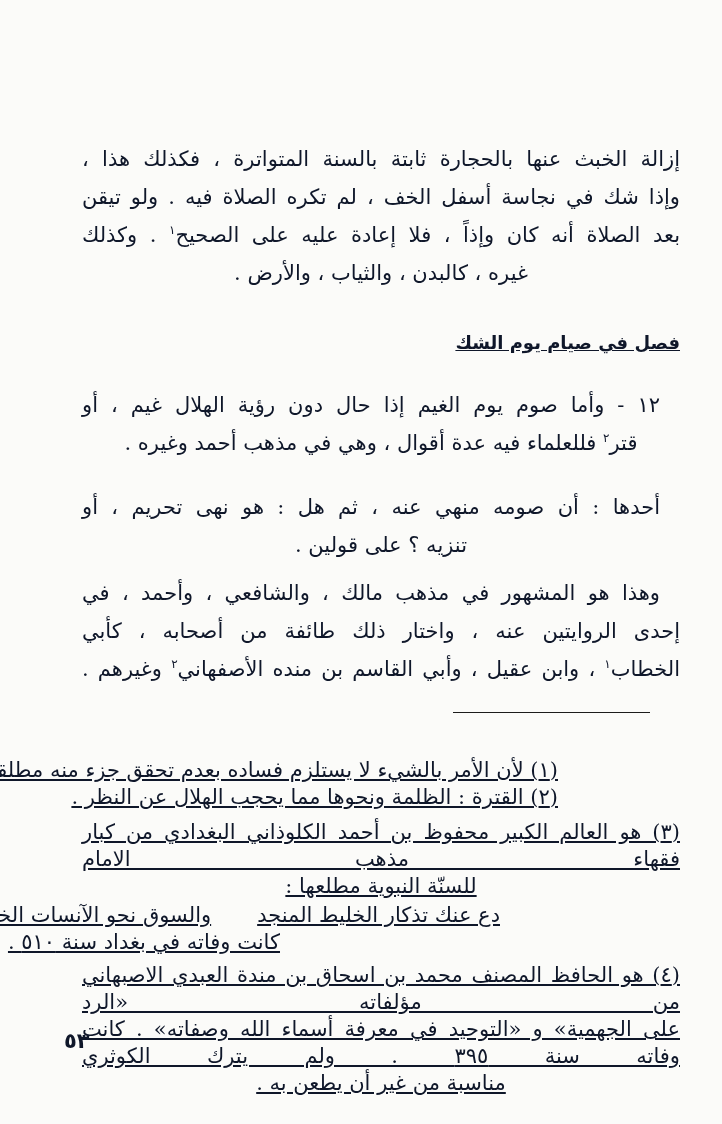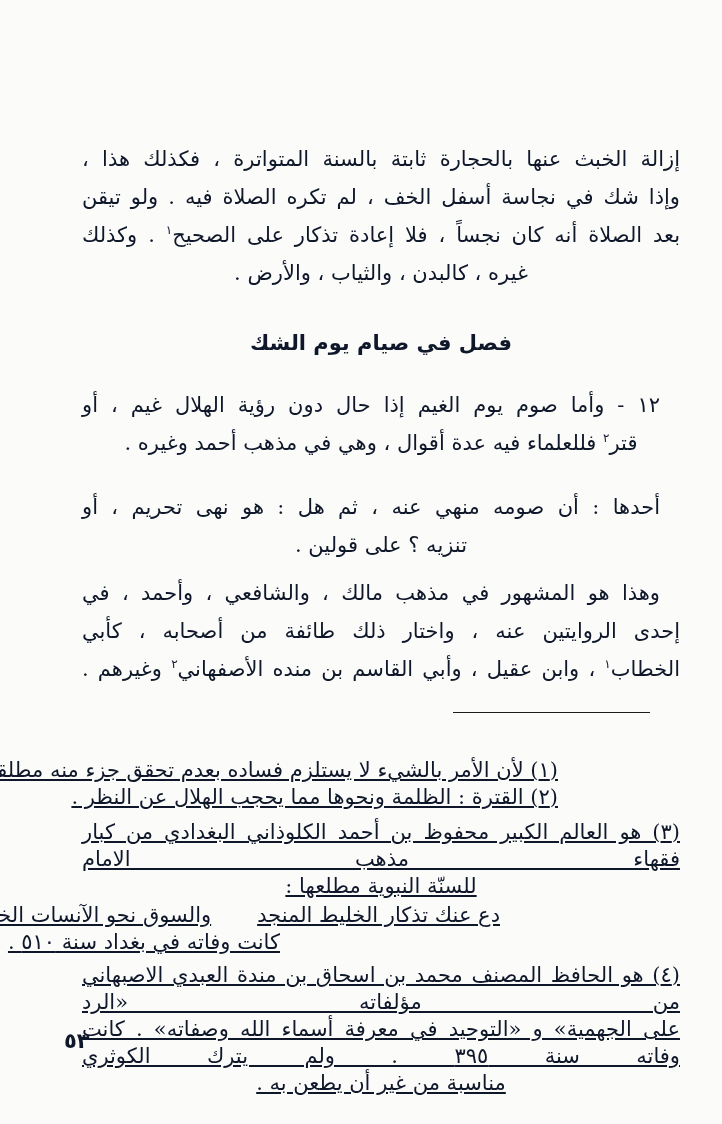--- a/index.html
+++ b/index.html
@@ -9,21 +9,21 @@
     font-family:"DejaVu Serif","DejaVu Sans",serif;
     padding-left:20px;
   }
   
   .main{position:absolute;top:140px;right:62px;width:598px;font-size:21px;line-height:38px;}
   .ln{width:100%;}
   .j{text-align:justify;text-align-last:justify;}
   .last{text-align:center;}
   .indent{text-indent:20px;}
   sup.fnref{font-size:12px;line-height:0;vertical-align:super;}
-  .heading{font-size:21px;font-weight:bold;text-align:center;margin:32px 0 24px 0;line-height:38px;}
+  .heading{font-size:18px;font-weight:bold;text-align:right;margin:32px 0 24px 0;line-height:38px;text-decoration:underline;}
   .para{margin:0;}
   .p2{margin-top:0;}
   .p3{margin-top:26px;}
   .p4{margin-top:10px;}
   
   .rule{position:absolute;top:712px;right:92px;width:197px;border-top:1.5px solid #1c1c1c;}
   
   .footnotes{position:absolute;top:757px;right:62px;width:598px;font-size:21px;line-height:27px;text-decoration:underline;}
   .fn-short{text-align:right;padding-right:122px;}
   .fn3{margin-top:8px;}
@@ -36,21 +36,21 @@
 </head>
 <body>
 
 <div class="page">
 
   <div class="main">
 
     <div class="para">
       <div class="ln j">إزالة الخبث عنها بالحجارة ثابتة بالسنة المتواترة ، فكذلك هذا ،</div>
       <div class="ln j">وإذا شك في نجاسة أسفل الخف ، لم تكره الصلاة فيه . ولو تيقن</div>
-      <div class="ln j"><span>بعد الصلاة أنه كان نجساً ، فلا إعادة تذكار على الصحيح</span><sup class="fnref">١</sup><span> . وكذلك</span></div>
+      <div class="ln j"><span>بعد الصلاة أنه كان وإذاً ، فلا إعادة عليه على الصحيح</span><sup class="fnref">١</sup><span> . وكذلك</span></div>
       <div class="ln last">غيره ، كالبدن ، والثياب ، والأرض .</div>
     </div>
 
     <h2 class="heading">فصل في صيام يوم الشك</h2>
 
     <div class="para p2">
       <div class="ln j indent">١٢ - وأما صوم يوم الغيم إذا حال دون رؤية الهلال غيم ، أو</div>
       <div class="ln last"><span>قتر</span><sup class="fnref">٢</sup><span> فللعلماء فيه عدة أقوال ، وهي في مذهب أحمد وغيره .</span></div>
     </div>
 

